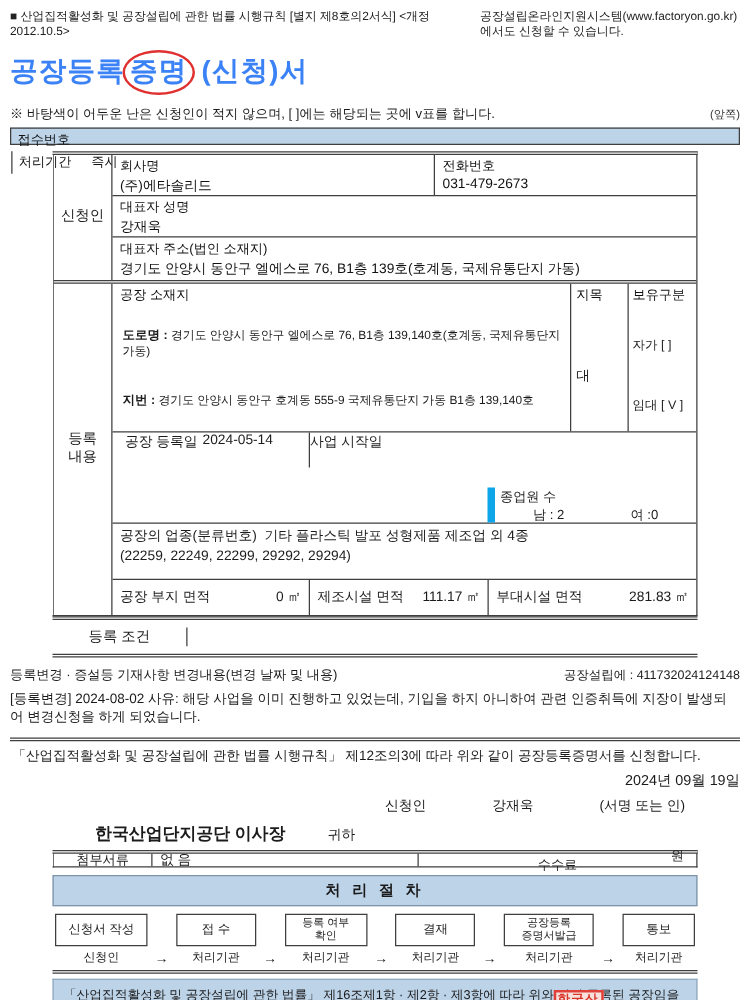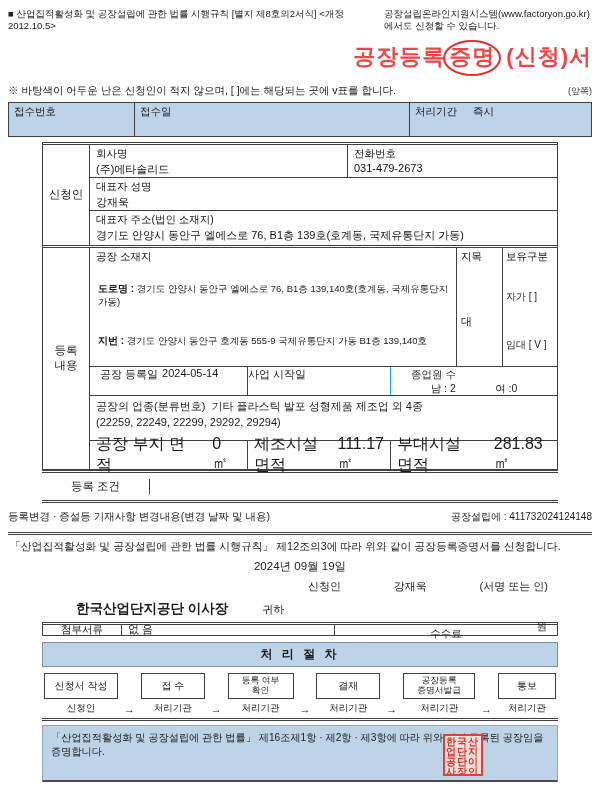--- a/index.html
+++ b/index.html
@@ -6,31 +6,31 @@
   html,body { width:600px; height:800px; background:#ffffff; overflow:hidden; }
   body { font-family:"Liberation Sans", sans-serif; color:#1b1b1b; padding:8px; }
   .page { width:584px; position:relative; }
 
   
   .topnote { display:flex; justify-content:space-between; font-size:9.5px; line-height:1.3; color:#222; }
   .topnote .left { width:362px; }
   .topnote .right { width:208px; }
 
   
-  .title { text-align:right; font-size:22px; font-weight:bold; margin-top:7px; letter-spacing:1px; color:#ef4444; }
+  .title { text-align:left; font-size:22px; font-weight:bold; margin-top:7px; letter-spacing:1px; color:#3b82f6; }
   .circled { display:inline-block; border:2px solid #e03030; border-radius:50%; padding:0 4px 2px 4px; margin:0 -2px; }
 
   .note { display:flex; justify-content:space-between; align-items:flex-end; font-size:10.5px; margin-top:8px; }
   .note .pg { font-size:9px; color:#333; }
   .blue { background:#bdd3e8; }
   .lbl { font-size:10.5px; color:#111; }
   .val { font-size:11px; color:#111; margin-top:1px; }
 
   
-  .receipt { margin-top:4px; display:flex; height:35px; border:1px solid #3f3f3f; }
+  .receipt { margin-top:4px; display:flex; height:14px; border:1px solid #3f3f3f;flex-direction:column; }
   .receipt .c { padding:2px 5px; }
   .receipt .c1 { width:125px; }
   .receipt .c2 { width:275px; border-left:1px solid #3f3f3f; }
   .receipt .c3 { width:114px; border-left:1px solid #3f3f3f; display:flex; gap:16px; }
 
   
   .main { margin-top:5px; margin-left:34px; width:516px; border:1px solid #3f3f3f; border-top:3px double #3f3f3f; }
   .sec { display:flex; }
   .seclbl { width:48px; border-right:1px solid #3f3f3f; display:flex; align-items:center; justify-content:center;
             font-size:11.5px; text-align:center; white-space:pre-line; line-height:1.35; }
@@ -48,44 +48,44 @@
   .roadline, .jibunline { position:absolute; left:8px; right:4px; font-size:9.5px; }
   .roadline { top:34px; } .jibunline { top:86px; }
   .addrlbl { font-weight:bold; font-size:10px; }
   .jimok { width:46px; height:118px; border-left:1px solid #3f3f3f; padding:2px 4px; }
   .jimok .v { margin-top:50px; font-size:11px; }
   .ownc { width:55px; height:118px; border-left:1px solid #3f3f3f; padding:2px 3px; font-size:10px; }
   .ownc .opt1 { margin-top:26px; } .ownc .opt2 { margin-top:34px; }
 
   .rd1 { width:157px; height:28px; display:flex; align-items:flex-start; gap:4px; padding-left:10px; font-size:11px; }
   .rd2 { width:143px; height:28px; border-left:1px solid #3f3f3f; display:flex; align-items:flex-start; padding-left:0; font-size:11px; }
-  .rd3 { width:167px; height:28px; border-left:1px solid #0ea5e9; font-size:10.5px; padding:1px 20px; }
+  .rd3 { width:167px; height:28px; border-left:6px solid #0ea5e9; font-size:10.5px; padding:1px 4px;margin-top:44px; }
   .rd3 .line2 { display:flex; justify-content:space-around; margin-top:0px; }
 
   .indcell { width:467px; height:44px; font-size:11px; padding:3px 6px; line-height:1.45; }
 
   .ar { display:flex; height:28px; }
-  .arc { display:flex; align-items:center; justify-content:space-between; padding:0 6px; font-size:16px;gap:14px; }
+  .arc { display:flex; align-items:center; justify-content:space-between; padding:0 6px; font-size:11px;gap:14px; }
   .ar1 { width:157px; } .ar2 { width:143px; border-left:1px solid #3f3f3f; } .ar3 { width:167px; border-left:1px solid #3f3f3f; }
 
   
   .cond { margin-left:34px; width:516px; height:33px; border-top:3px double #3f3f3f; border-bottom:3px double #3f3f3f;
           display:flex; align-items:center; }
   .cond .l { width:108px; border-right:1px solid #3f3f3f; display:flex; align-items:center; justify-content:center; font-size:11.5px; }
   .cond .v { flex:1; }
 
   
   .chead { display:flex; justify-content:space-between; margin-top:7px; font-size:10.5px; }
   .chead .mg { font-size:10px; }
   .cbody { margin-top:5px; font-size:10.8px; line-height:1.4; }
 
   
   .appsec { margin-top:8px; border-top:3px double #3f3f3f; padding-top:5px; }
   .stmt { font-size:10.8px; padding-left:2px; }
-  .appdate { text-align:center; font-size:11.5px; margin-top:5px; }
+  .appdate { text-align:right; font-size:11.5px; margin-top:5px; }
   .appline { display:flex; justify-content:space-between; padding:0 44px 0 300px; margin-top:5px; font-size:11px; }
   .recipline { display:flex; align-items:baseline; gap:34px; margin:6px 0 4px 68px; }
   .recipline .big { font-size:13.5px; font-weight:bold; }
   .recipline .gh { font-size:11px; }
 
   
   .attach { margin-top:2px; display:flex; height:14px; border:1px solid #3f3f3f; border-top:3px double #3f3f3f; margin-left:34px; width:516px; }
   .attach .a1 { width:78px; display:flex; align-items:center; justify-content:center; font-size:10.5px; }
   .attach .a2 { width:213px; border-left:1px solid #3f3f3f; display:flex; align-items:center; padding-left:6px; font-size:11px; }
   .attach .a3 { width:223px; border-left:1px solid #3f3f3f; font-size:10.5px; position:relative; }
@@ -127,21 +127,20 @@
     <span>공장등록</span><span class="circled">증명</span><span> (신청)서</span>
   </div>
 
   <div class="note">
     <span>※ 바탕색이 어두운 난은 신청인이 적지 않으며, [ ]에는 해당되는 곳에 v표를 합니다.</span>
     <span class="pg">(앞쪽)</span>
   </div>
 
   <div class="receipt blue">
     <div class="c c1 lbl">접수번호</div>
-    <div class="c c2 lbl">접수일</div>
     <div class="c c3 lbl">
       <span>처리기간</span>
       <span>즉시</span>
     </div>
   </div>
 
   <div class="main">
 
     <div class="sec">
       <div class="seclbl">신청인</div>
@@ -245,20 +244,21 @@
     <div class="v"></div>
   </div>
 
   <div class="chead">
     <span>등록변경 · 증설등 기재사항 변경내용(변경 날짜 및 내용)</span>
     <span class="mg">
       <span>공장설립에 :</span>
       <span>411732024124148</span>
     </span>
   </div>
+  <div class="cbody">[등록변경] 2024-08-02 사유: 해당 사업을 이미 진행하고 있었는데, 기입을 하지 아니하여 관련 인증취득에 지장이 발생되어 변경신청을 하게 되었습니다.</div>
 
   <div class="appsec">
     <div class="stmt">「산업집적활성화 및 공장설립에 관한 법률 시행규칙」 제12조의3에 따라 위와 같이 공장등록증명서를 신청합니다.</div>
     <div class="appdate">2024년 09월 19일</div>
     <div class="appline">
       <span>신청인</span>
       <span>강재욱</span>
       <span>(서명 또는 인)</span>
     </div>
     <div class="recipline">

